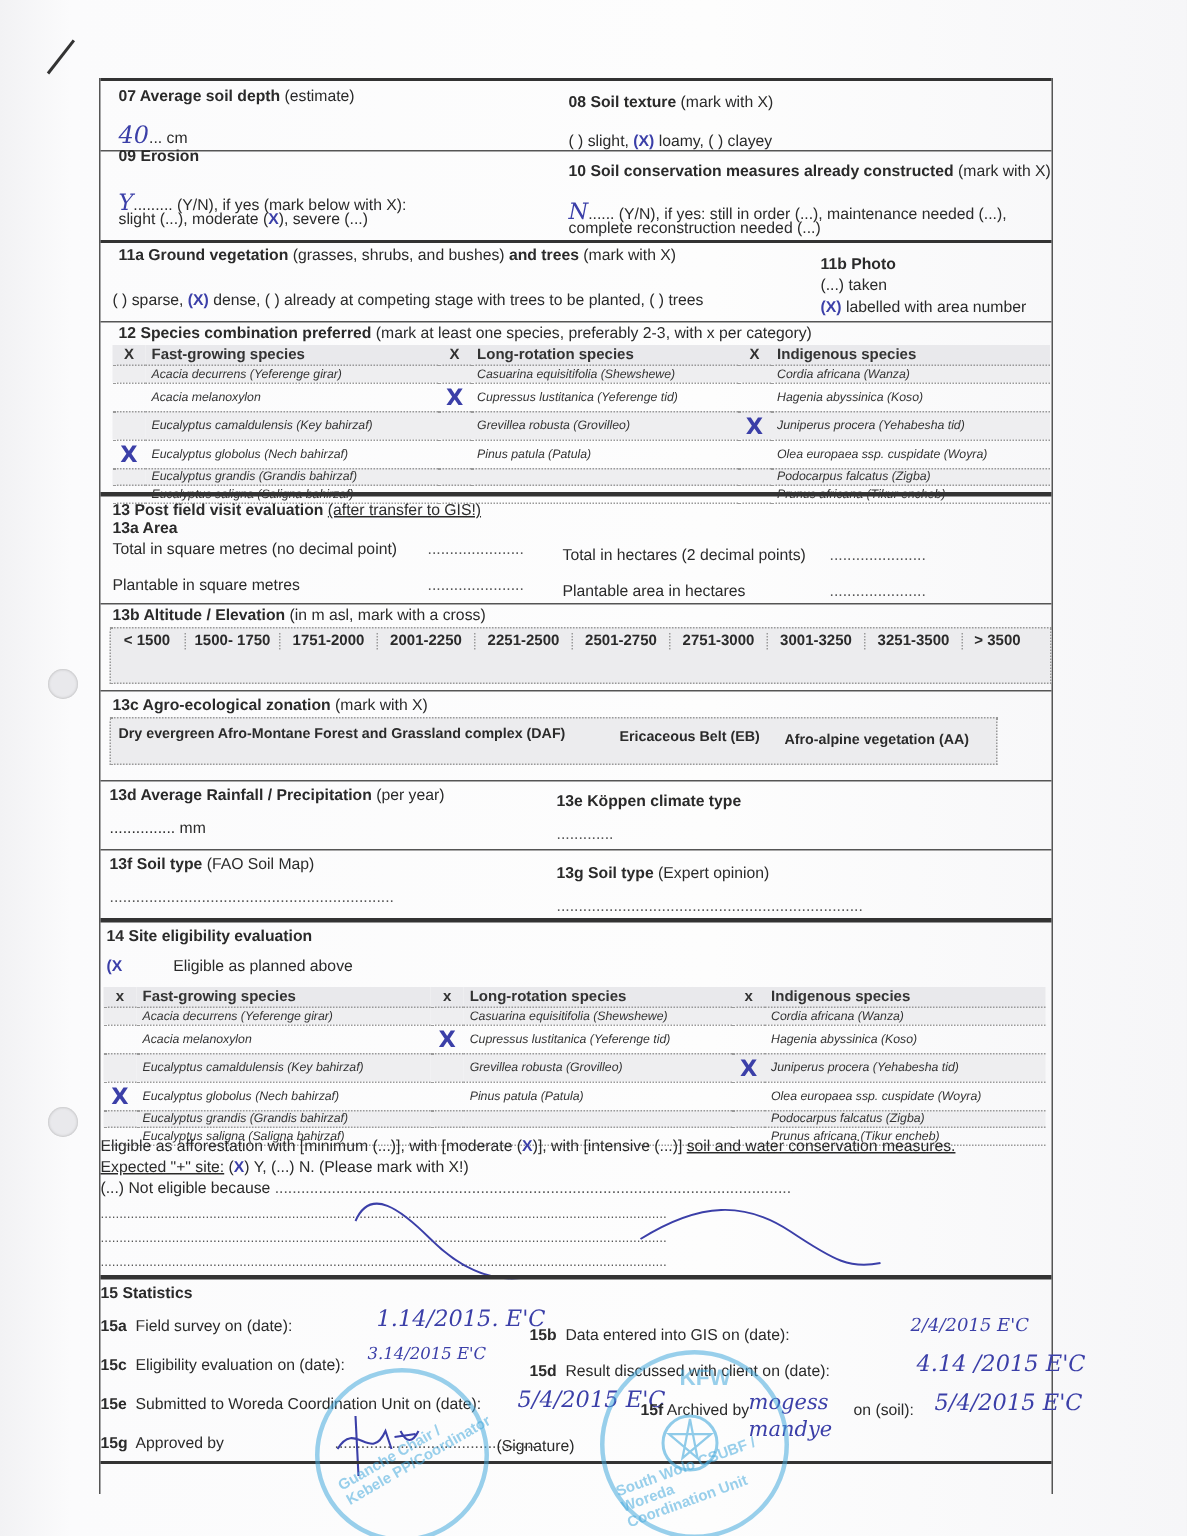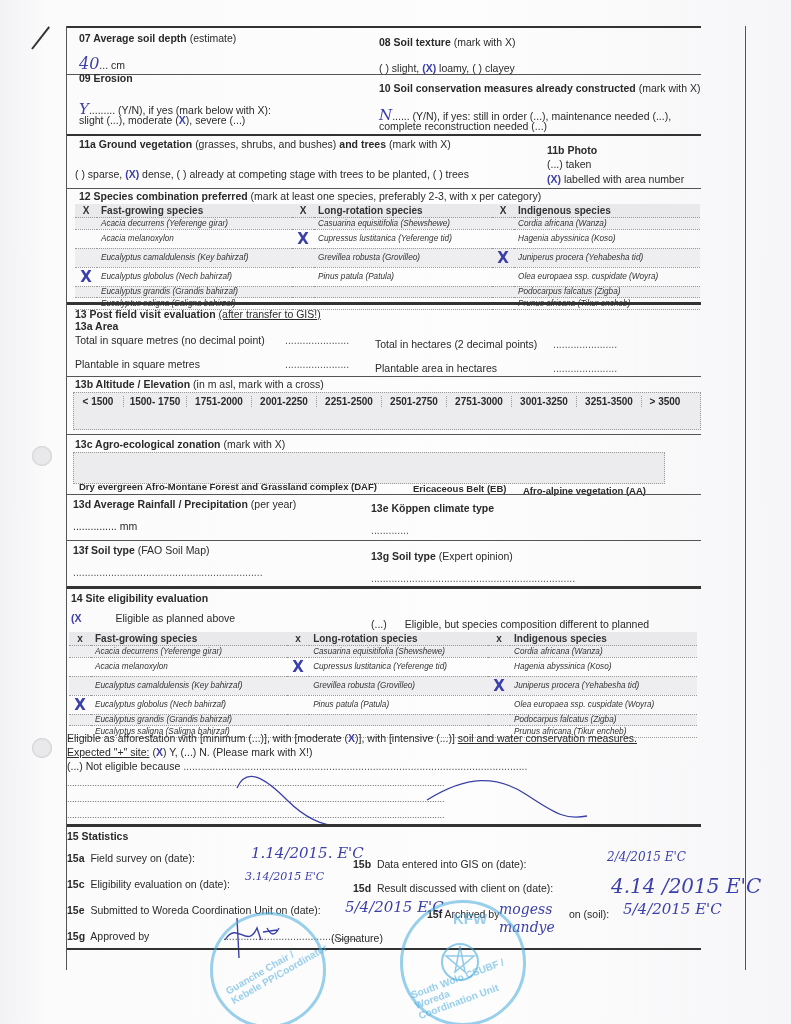--- a/index.html
+++ b/index.html
@@ -1,25 +1,25 @@
 <!DOCTYPE html>
 <html><head>
 <meta charset="utf-8">
 <style>
   html,body{margin:0;padding:0;}
   body{width:791px;height:1024px;background:#f4f4f6;position:relative;overflow:hidden;font-family:"Liberation Sans",sans-serif;color:#2a2a2a;}
   .paper{position:absolute;left:0;top:0;width:791px;height:1024px;background:linear-gradient(90deg,#f2f2f4 0%,#fbfbfc 6%,#fdfdfd 60%,#f6f6f8 100%);}
   .staple{position:absolute;left:32px;top:16px;width:28px;height:2px;background:#333;transform:rotate(-52deg);transform-origin:left center;top:48px;}
   .hole{position:absolute;left:32px;width:20px;height:20px;border-radius:50%;background:#e9e9ec;box-shadow:inset 0 0 2px #aaa;}
-  .form{position:absolute;left:66px;top:26px;width:634px;height:944px;border-left:1.5px solid #555;border-right:1.5px solid #555;padding-left:44px;}
+  .form{position:absolute;left:66px;top:52px;width:634px;height:944px;border-left:1.5px solid #555;border-right:1.5px solid #555;}
   .hr{position:absolute;left:0;width:634px;height:2px;background:#333;}
   .hr.thin{height:1px;background:#555;}
   .t{position:absolute;font-size:10.5px;white-space:nowrap;}
   .b{font-weight:bold;}
-  .sm{font-size:9.5px;margin-top:23px;}
+  .sm{font-size:9.5px;}
   .hand{font-family:"DejaVu Serif",serif;font-style:italic;color:#3b3fa8;}
   .mark{position:absolute;font-family:"DejaVu Sans",sans-serif;color:#3b3fa8;font-size:15px;font-weight:bold;}
   table.sp{position:absolute;border-collapse:collapse;font-size:8.2px;}
   table.sp td{border-bottom:1px dotted #999;padding:0 4px;height:10.5px;font-style:italic;color:#333;white-space:nowrap;}
   table.sp td.x{width:14px;text-align:center;font-style:normal;}
   table.sp tr.h td{font-style:normal;font-weight:bold;font-size:10px;height:13px;background:#e9e9ec;}
   table.sp tr:nth-child(even) td{background:#eeeef0;}
   .grid{position:absolute;display:flex;}
   .grid div{border-right:1px dotted #999;text-align:center;font-size:10px;font-weight:bold;}
   .box{position:absolute;border:1px dotted #999;background:#ececee;}
@@ -165,21 +165,20 @@
     <div class="hr thin" style="top:514px"></div>
 
     <div class="t" style="left:6px;top:518px"><span class="b">13f Soil type</span> <span>(FAO Soil Map)</span></div>
     <div class="t dots" style="left:6px;top:540px">.................................................................</div>
     <div class="t" style="left:304px;top:524px"><span class="b">13g Soil type</span> <span>(Expert opinion)</span></div>
     <div class="t dots" style="left:304px;top:546px">......................................................................</div>
     <div class="hr" style="top:560px;height:3px"></div>
 
     <div class="t b" style="left:4px;top:566px">14 Site eligibility evaluation</div>
     <div class="t" style="left:4px;top:586px"><span style="color:#3b3fa8;font-weight:bold">(X</span><span style="margin-left:34px">Eligible as planned above</span></div>
-    <div class="t" style="left:304px;top:592px"><span>(...)</span><span style="margin-left:18px">Eligible, but species composition different to planned</span></div>
     <table class="sp" style="left:2px;top:606px;width:628px">
       <tbody>
           <tr class="h">
             <td class="x">x</td>
             <td>Fast-growing species</td>
             <td class="x">x</td>
             <td>Long-rotation species</td>
             <td class="x">x</td>
             <td>Indigenous species</td>
           </tr>
@@ -249,21 +248,21 @@
     <div class="t b" style="left:0px;top:804px">15 Statistics</div>
 
     <div class="t" style="left:0px;top:826px"><span class="b">15a</span>&nbsp; <span>Field survey on (date):</span></div>
     <div class="t hand" style="left:184px;top:818px;font-size:15px">1.14/2015. E'C</div>
     <div class="t" style="left:286px;top:832px"><span class="b">15b</span>&nbsp; <span>Data entered into GIS on (date):</span></div>
     <div class="t hand" style="left:540px;top:824px;font-size:12px">2/4/2015 E'C</div>
 
     <div class="t" style="left:0px;top:852px"><span class="b">15c</span>&nbsp; <span>Eligibility evaluation on (date):</span></div>
     <div class="t hand" style="left:178px;top:844px;font-size:11px">3.14/2015 E'C</div>
     <div class="t" style="left:286px;top:856px"><span class="b">15d</span>&nbsp; <span>Result discussed with client on (date):</span></div>
-    <div class="t hand" style="left:544px;top:848px;font-size:20px">4.14 /2015 E'C</div>
+    <div class="t hand" style="left:544px;top:848px;font-size:15px">4.14 /2015 E'C</div>
 
     <div class="t" style="left:0px;top:878px"><span class="b">15e</span>&nbsp; <span>Submitted to Woreda Coordination Unit on (date):</span></div>
     <div class="t hand" style="left:278px;top:872px;font-size:15px">5/4/2015 E'C</div>
     <div class="t" style="left:360px;top:882px"><span class="b">15f</span> <span>Archived by</span></div>
     <div class="t hand" style="left:432px;top:874px;font-size:14px;line-height:18px;white-space:normal;width:80px">mogess mandye</div>
     <div class="t" style="left:502px;top:882px">on (soil):</div>
     <div class="t hand" style="left:556px;top:874px;font-size:15px">5/4/2015 E'C</div>
 
     <div class="t" style="left:0px;top:904px"><span class="b">15g</span>&nbsp; <span>Approved by</span></div>
     <div class="t dots" style="left:156px;top:904px">..............................................</div>

